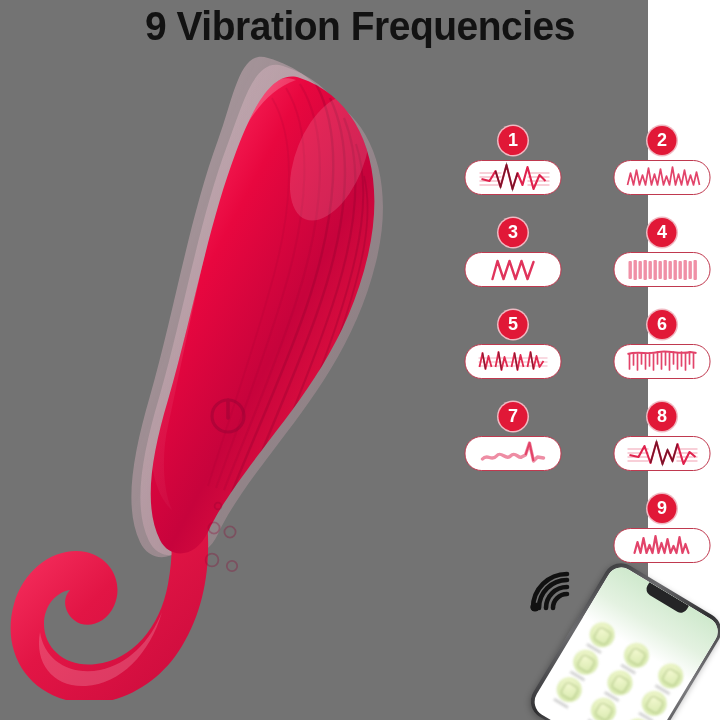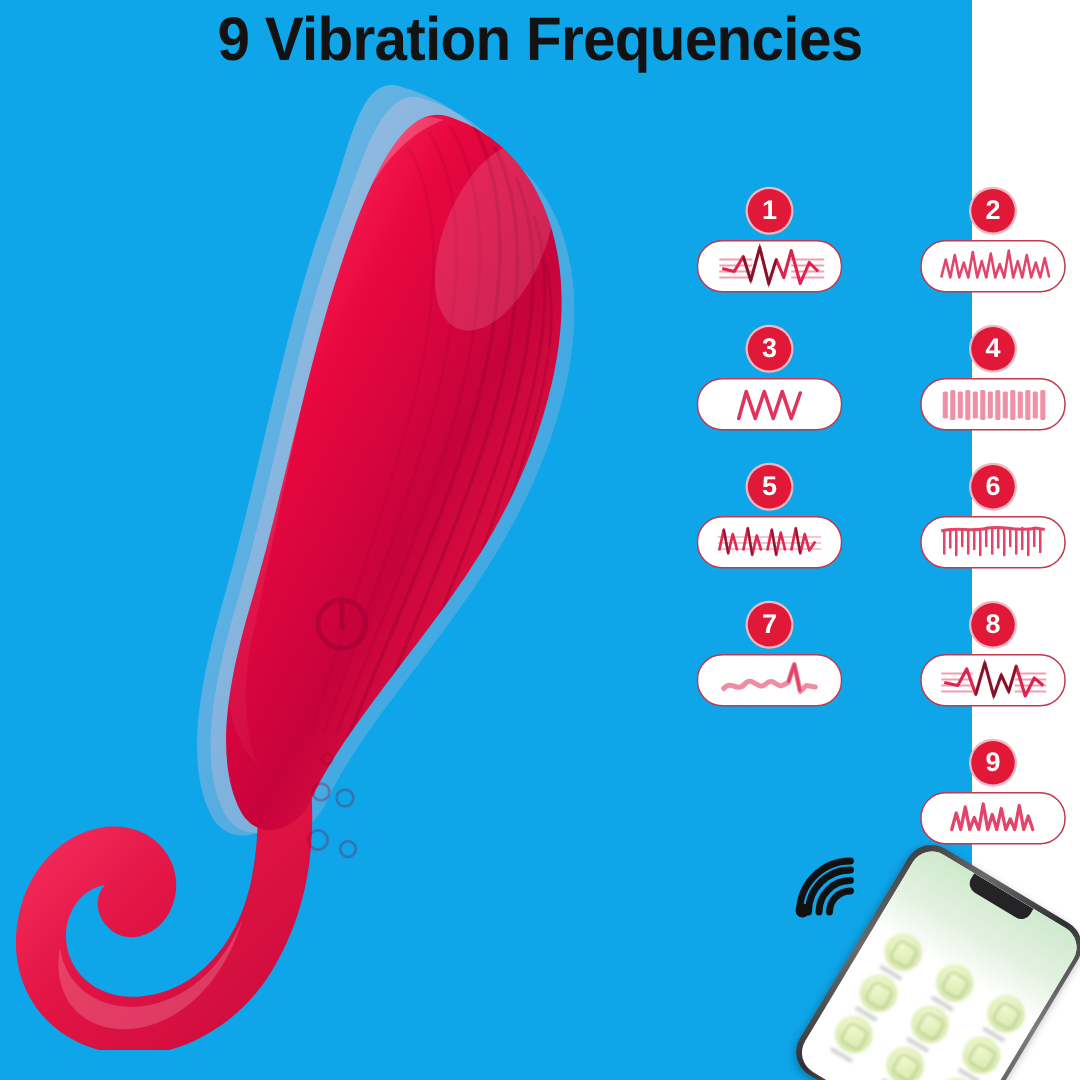--- a/index.html
+++ b/index.html
@@ -1,21 +1,21 @@
 <!DOCTYPE html>
 <html><head>
 <meta charset="utf-8">
 <style>
   html,body{margin:0;padding:0;}
   body{
     width:720px;height:720px;overflow:hidden;background:#ffffff;
     font-family:"Liberation Sans","DejaVu Sans",sans-serif;
     position:relative;
   }
-  #stage{position:absolute;inset:0;width:648px;height:720px;background:#0ea5e9;}
+  #stage{position:absolute;inset:0;width:648px;height:720px;background:#737373;}
 
   
   .title{
     position:absolute;left:0;top:2px;width:720px;height:48px;
     text-align:center;font-size:41px;line-height:48px;font-weight:bold;
     color:#121212;letter-spacing:-0.5px;
     transform:scaleX(0.95);transform-origin:center center;
     white-space:nowrap;
   }
 

